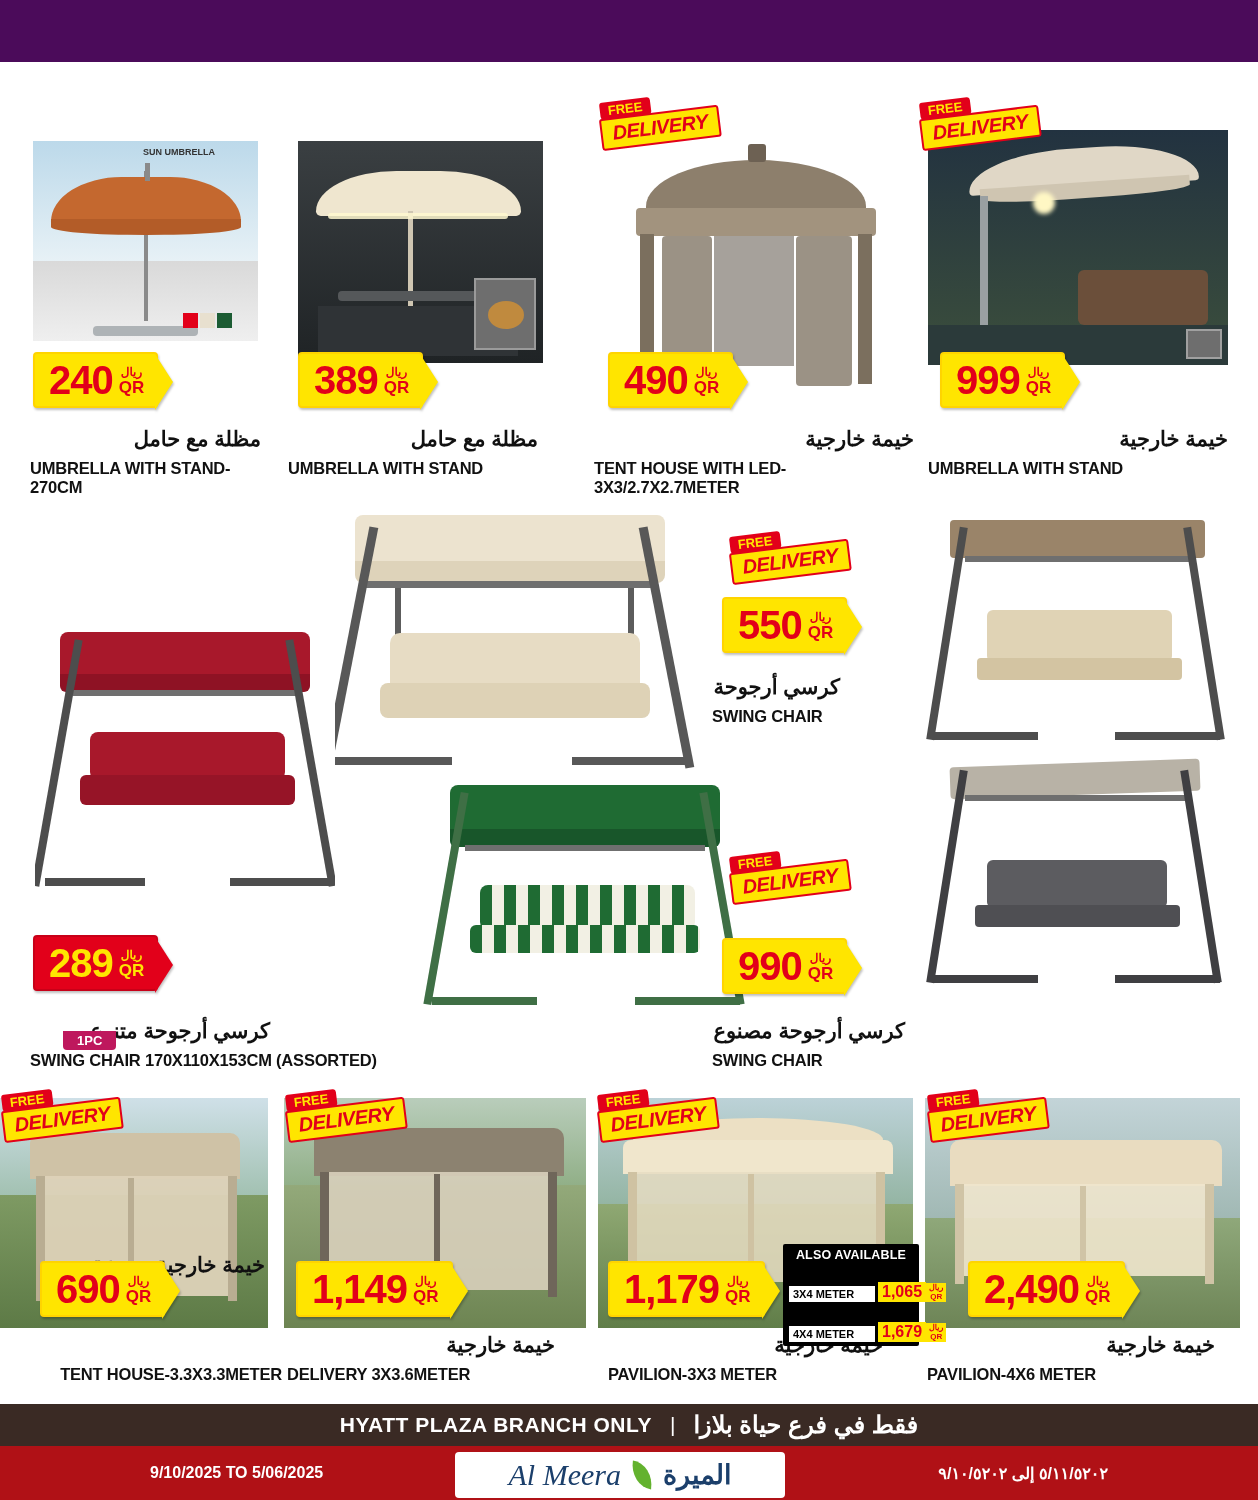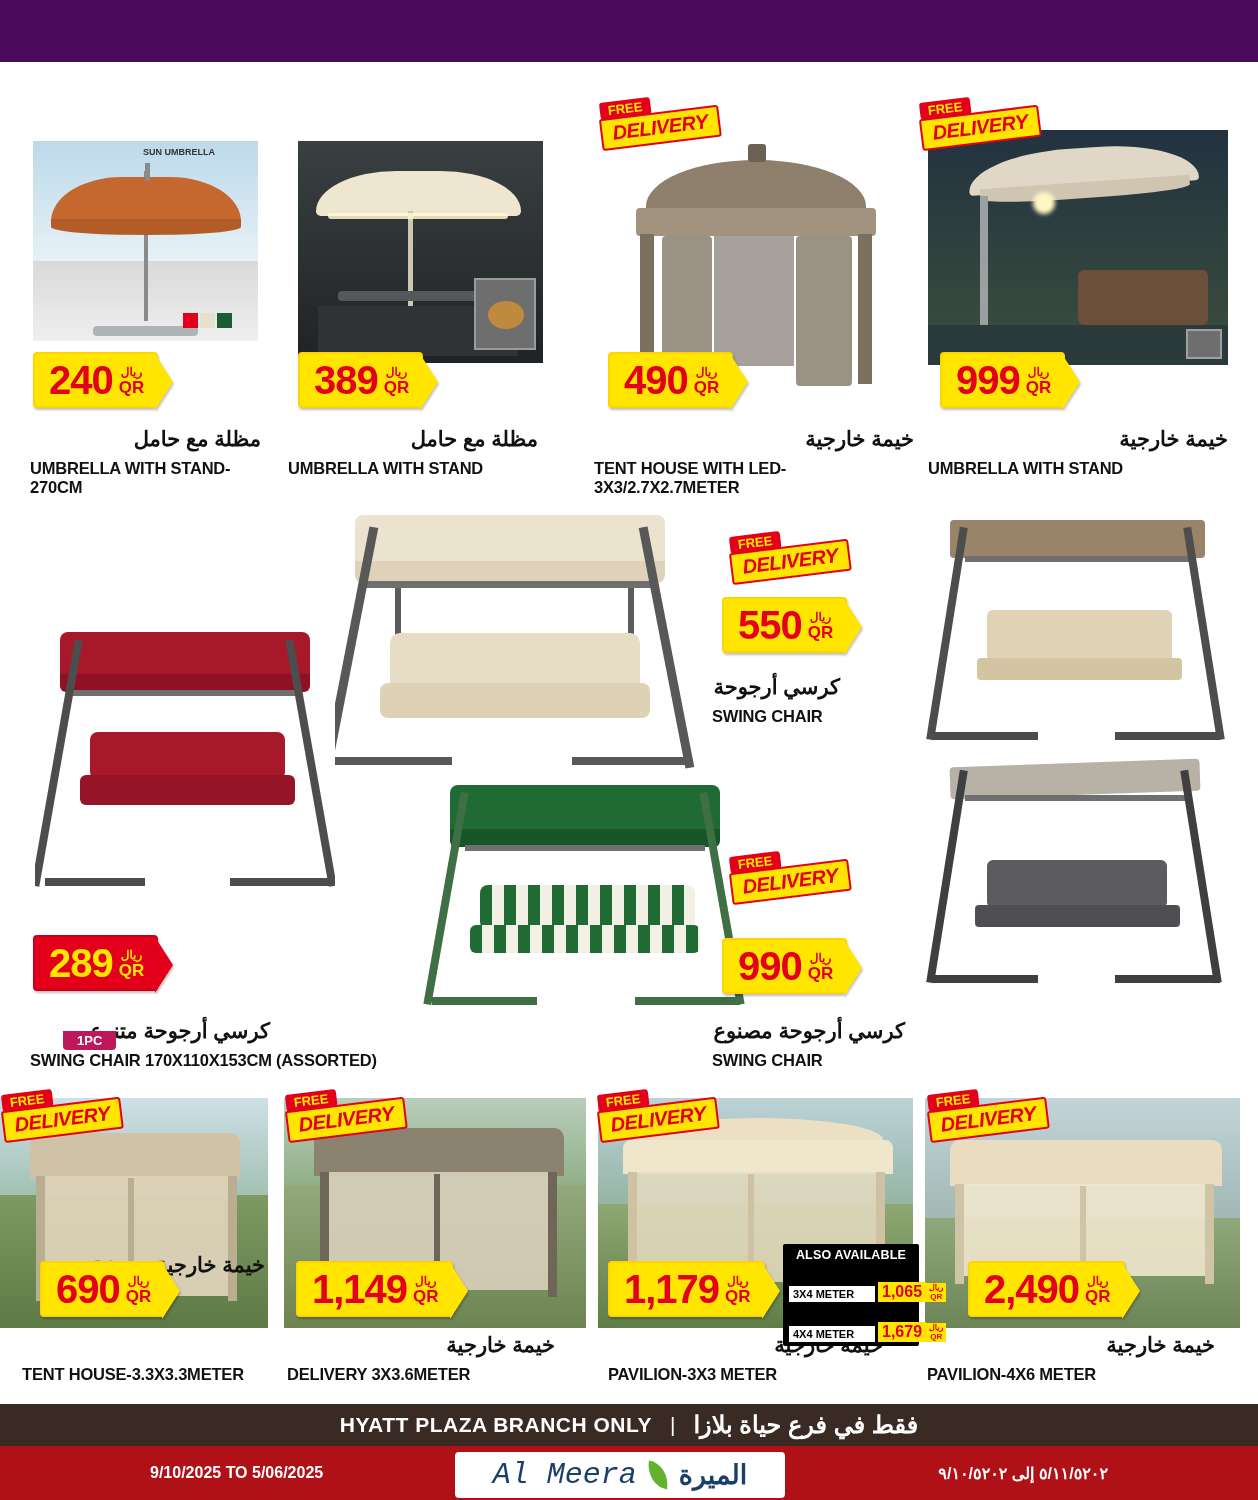--- a/index.html
+++ b/index.html
@@ -123,21 +123,21 @@
     background: #b01116;
     display: flex; align-items: center;
   }
   .footer-red .dates { color: #fff; font-size: 16px; font-weight: bold; margin-left: 150px; }
   .footer-red .dates-ar { color: #fff; font-size: 16px; font-weight: bold; margin-right: 150px; direction: rtl;}
   .logo-box {
     position: absolute; left: 455px; top: 1452px; width: 330px; height: 46px;
     background: #fff; border-radius: 4px;
     display: flex; align-items: center; justify-content: center; gap: 10px;
   }
-  .logo-en { font-family: Liberation Mono, monospace; font-size: 30px; color: #1b3f6b; font-style: italic; }
+  .logo-en { font-family: Liberation Serif, serif; font-size: 30px; color: #1b3f6b; font-style: italic; }
   .logo-ar { font-size: 27px; color: #1b3f6b; font-weight: bold; direction: rtl; }
   .leaf {
     width: 22px; height: 26px; background: #63b22e;
     border-radius: 0 100% 0 100%;
     transform: rotate(8deg);
   }
 </style>
 </head>
 <body>
 
@@ -359,21 +359,21 @@
     <div class="ribbon">DELIVERY</div>
   </div>
   <div class="price-tag" style="left:40px; top:1261px;">
     <span class="price-val">690</span>
     <span class="cur">
       <span class="ar">ريال</span><br>
       <span class="en">QR</span>
     </span>
   </div>
   <div class="name-ar" style="left:20px; top:1253px; width:245px;">خيمة خارجية متنوعة</div>
-  <div class="name-en" style="left:22px; top:1365px; width:260px;">TENT HOUSE-3.3X3.3METER</div>
+  <div class="name-en" style="left:22px; top:1365px; width:260px;text-align:right;">TENT HOUSE-3.3X3.3METER</div>
 </div>
 
 <div class="tile">
   <div class="photo" style="left:284px; top:1098px; width:302px; height:230px; background:#8aa06a;">
     <div style="position:absolute;left:0;top:0;width:100%;height:40%;background:linear-gradient(#b9cdbb,#8fae85);"></div>
     <div style="position:absolute;left:0;bottom:0;width:100%;height:62%;background:linear-gradient(#93a97a,#6d8452);"></div>
     <div style="position:absolute;left:30px;top:30px;width:250px;height:48px;background:#8c8270;border-radius:10px 10px 0 0;"></div>
     <div style="position:absolute;left:40px;top:74px;width:230px;height:118px;background:#d8cfbb;opacity:.9;"></div>
     <div style="position:absolute;left:36px;top:74px;width:9px;height:125px;background:#6f665a;"></div>
     <div style="position:absolute;left:264px;top:74px;width:9px;height:125px;background:#6f665a;"></div>

